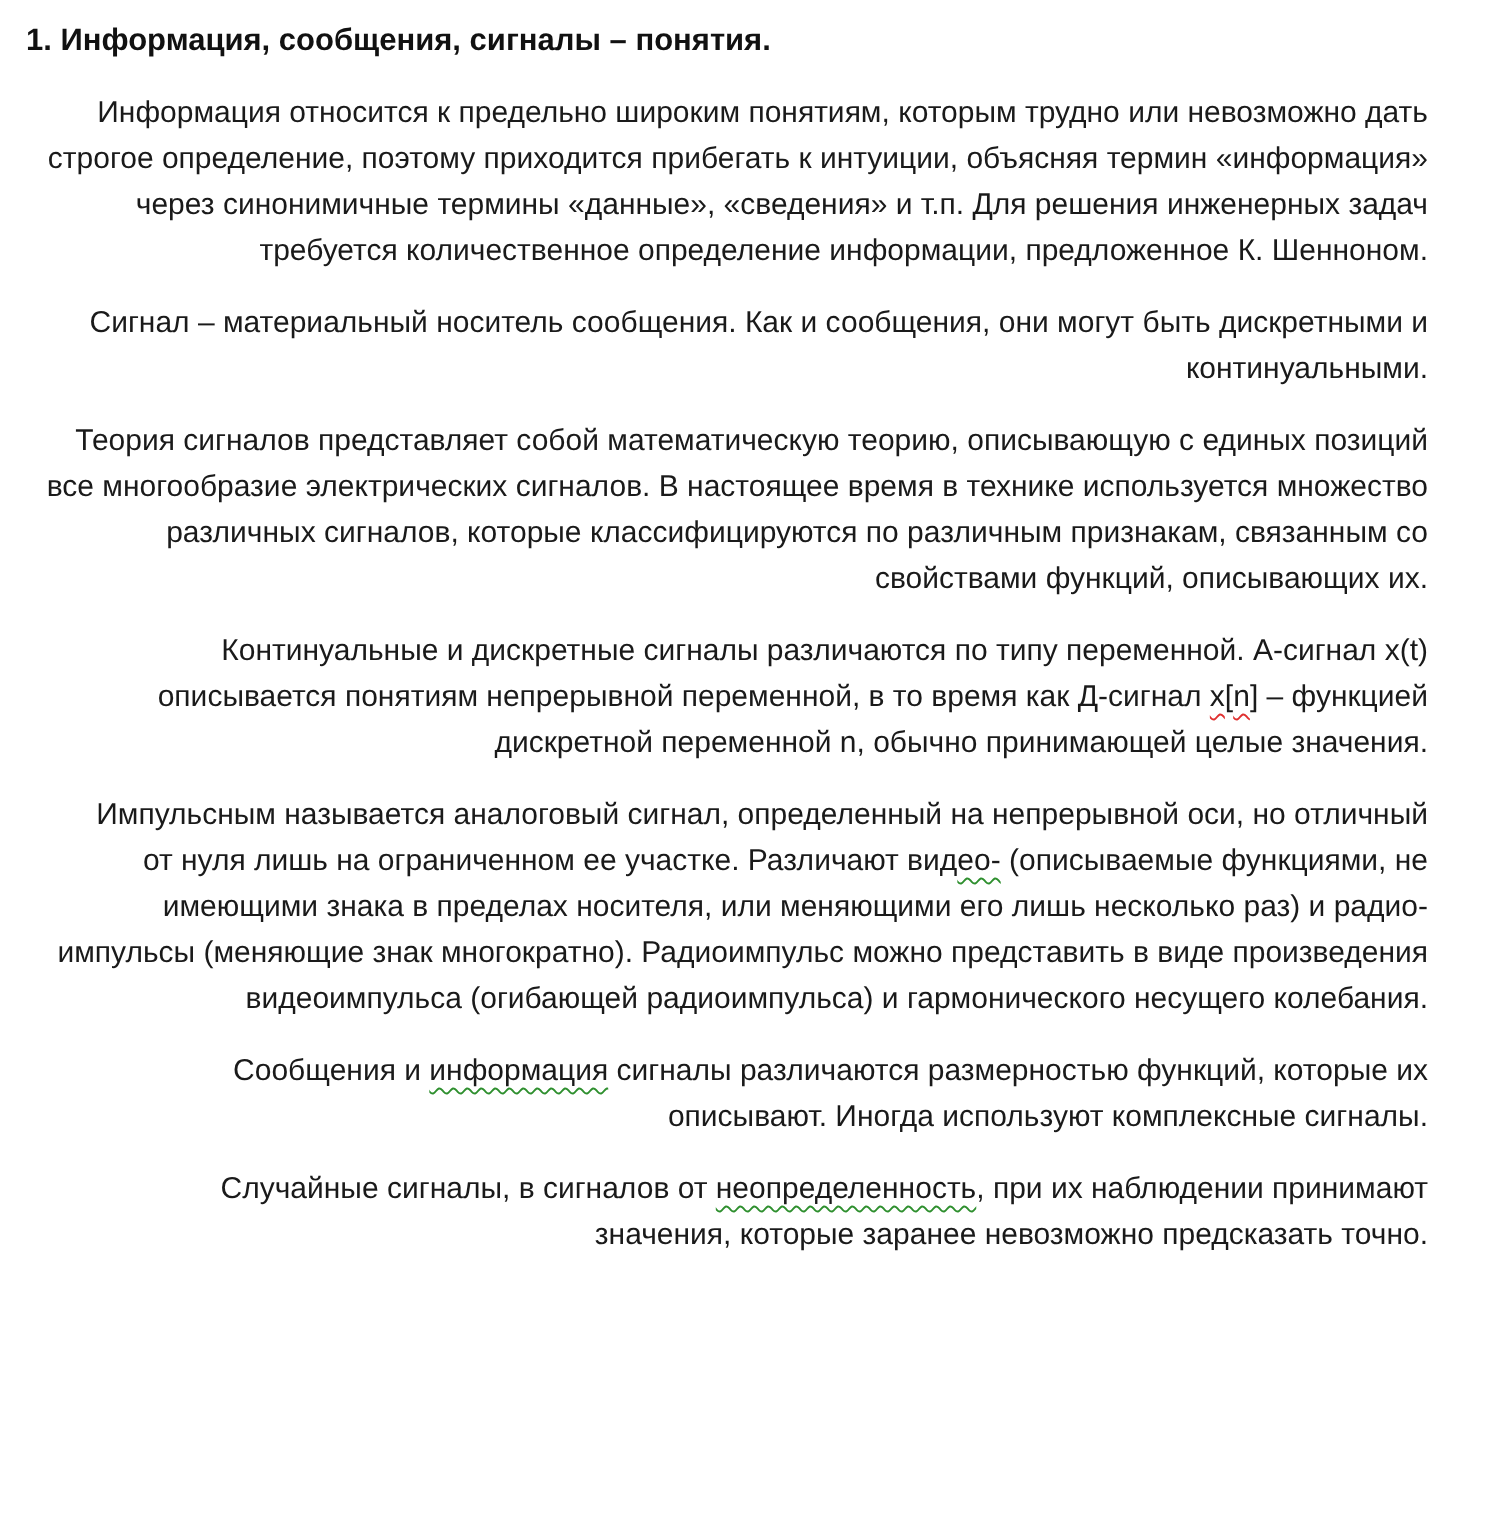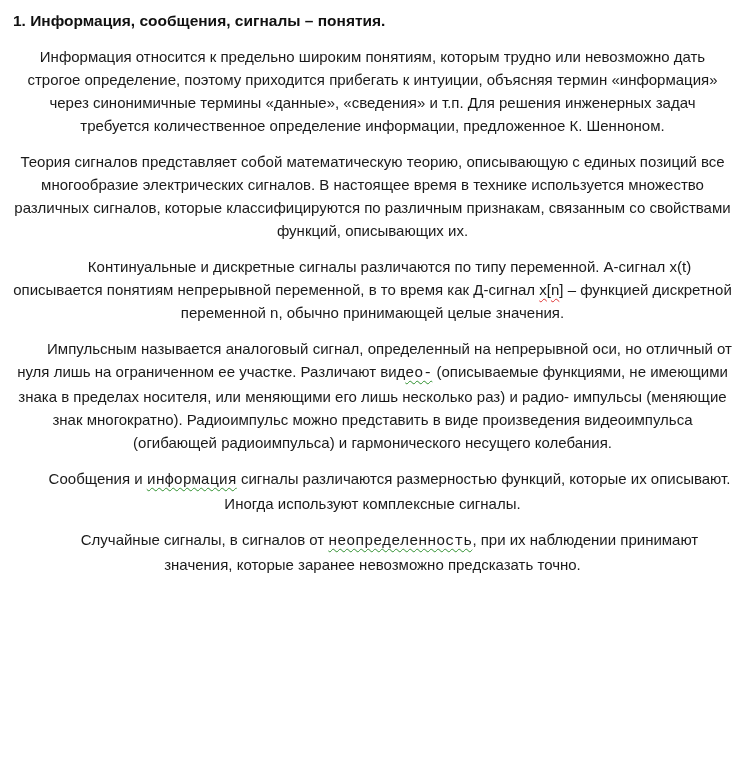--- a/index.html
+++ b/index.html
@@ -24,51 +24,51 @@
   .doc-title {
     font-size: 15.5px;
     font-weight: bold;
     line-height: 23px;
     margin: 0 0 13px 0;
     color: #111111;
   }
   .para {
     font-size: 15px;
     line-height: 23px;
-    margin: 0 0 13px 0;
-    text-align: center;
+    margin: 0 18px 13px 0;
+    text-align: right;
   }
   .para.indent {
     text-indent: 34px;
   }
   .para:last-child {
     margin-bottom: 0;
   }
   .mark-spelling {
     text-decoration-line: underline;
     text-decoration-style: wavy;
     text-decoration-color: #e03030;
     text-decoration-thickness: 1px;
     text-underline-offset: 3px;
   }
   .mark-grammar {
     text-decoration-line: underline;
     text-decoration-style: wavy;
     text-decoration-color: #2e8f2e;
     text-decoration-thickness: 1px;
     text-underline-offset: 3px;
-    font-family: Liberation Mono, monospace;
   }
 </style>
 </head>
 <body>
 
 <div class="page">
   <h1 class="doc-title">1. Информация, сообщения, сигналы – понятия.</h1>
   <div class="doc-content">
       <p class="para"><span>Информация относится к предельно широким понятиям, которым трудно или невозможно дать строгое определение, поэтому приходится прибегать к интуиции, объясняя термин «информация» через синонимичные термины «данные», «сведения» и т.п. Для решения инженерных задач требуется количественное определение информации, предложенное К. Шенноном.</span></p>
+      <p class="para"><span>Сигнал – материальный носитель сообщения. Как и сообщения, они могут быть дискретными и континуальными.</span></p>
       <p class="para"><span>Теория сигналов представляет собой математическую теорию, описывающую с единых позиций все многообразие электрических сигналов. В настоящее время в технике используется множество различных сигналов, которые классифицируются по различным признакам, связанным со свойствами функций, описывающих их.</span></p>
       <p class="para indent"><span>Континуальные и дискретные сигналы различаются по типу переменной. А-сигнал x(t) описывается понятиям непрерывной переменной, в то время как Д-сигнал </span><span class="mark-spelling">x</span><span>[</span><span class="mark-spelling">n</span><span>]</span><span> – функцией дискретной переменной n, обычно принимающей целые значения.</span></p>
       <p class="para indent"><span>Импульсным называется аналоговый сигнал, определенный на непрерывной оси, но отличный от нуля лишь на ограниченном ее участке. Различают вид</span><span class="mark-grammar">ео-</span><span> (описываемые функциями, не имеющими знака в пределах носителя, или меняющими его лишь несколько раз) и радио- импульсы (меняющие знак многократно). Радиоимпульс можно представить в виде произведения видеоимпульса (огибающей радиоимпульса) и гармонического несущего колебания.</span></p>
       <p class="para indent"><span>Сообщения и </span><span class="mark-grammar">информация</span><span> сигналы различаются размерностью функций, которые их описывают. Иногда используют комплексные сигналы.</span></p>
       <p class="para indent"><span>Случайные сигналы, в сигналов от </span><span class="mark-grammar">неопределенность</span><span>, при их наблюдении принимают значения, которые заранее невозможно предсказать точно.</span></p>
     </div>
 </div>
 
 </body></html>

